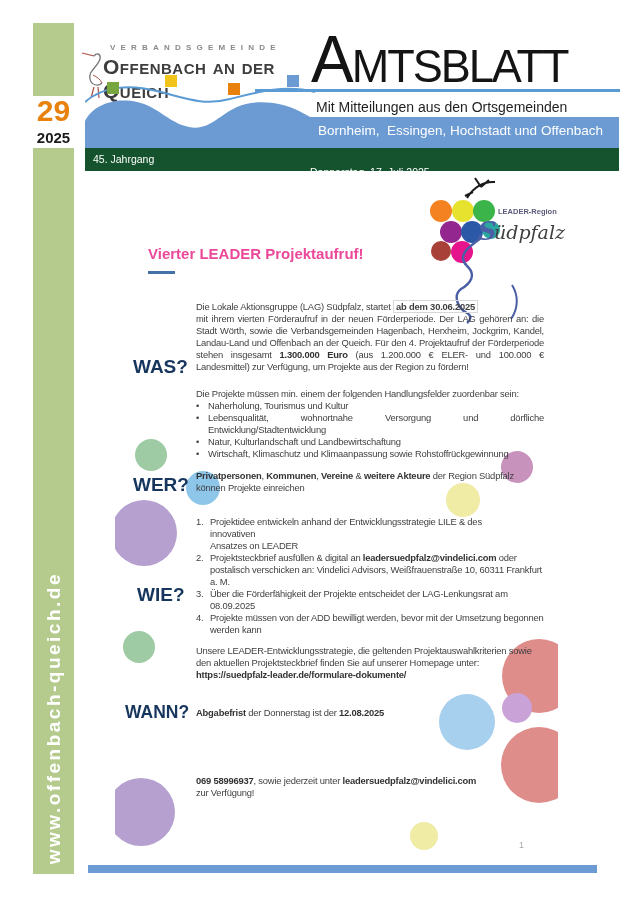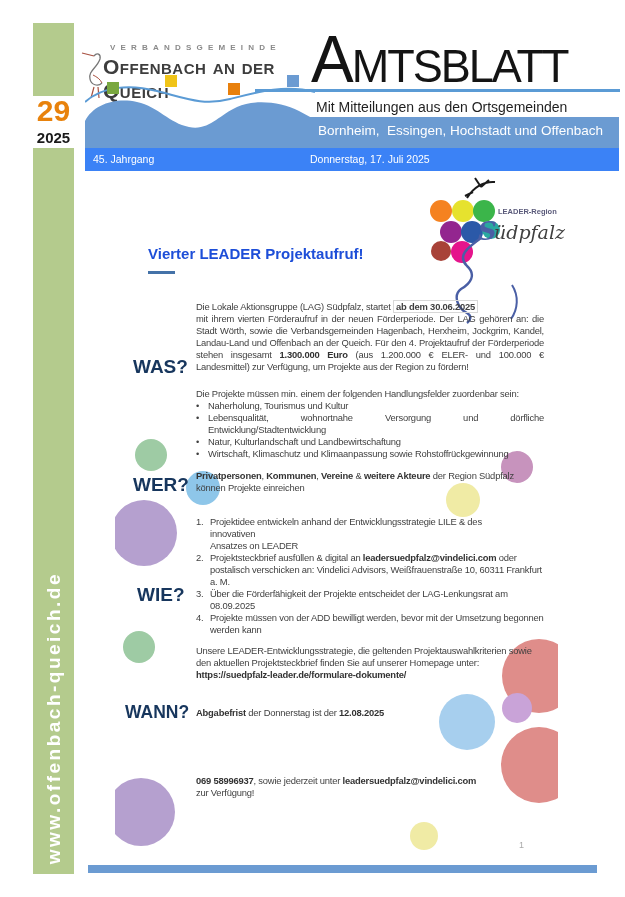--- a/index.html
+++ b/index.html
@@ -16,27 +16,27 @@
             writing-mode:vertical-rl;color:#ffffff;font-size:19px;font-weight:700;letter-spacing:2.5px;white-space:nowrap;}
 
   
   .vg-small{left:110px;top:43px;width:220px;font-size:8px;letter-spacing:5.2px;color:#8a8a8a;font-weight:700;}
   .vg-name{left:103px;top:55px;width:230px;font-size:21px;font-variant:small-caps;font-weight:700;color:#3d3d3d;letter-spacing:.5px;}
   .masthead{left:311px;top:26px;width:312px;font-size:64px;line-height:64px;font-variant:small-caps;font-weight:500;color:#141414;letter-spacing:-2px;transform:scaleY(1.04);transform-origin:left top;}
   .blue-rule{left:255px;top:89px;width:365px;height:2.5px;background:#5b9bd5;}
   .subtitle{left:316px;top:99px;width:300px;font-size:14px;color:#1f1f1f;}
   .muni-bar{left:310px;top:117px;width:309px;height:31px;background:#6b9bd2;}
   .muni-text{left:8px;top:6px;color:#fff;font-size:13.5px;font-weight:400;white-space:pre;}
-  .green-bar-top{left:85px;top:148px;width:534px;height:23px;background:#3b82f6;}
+  .green-bar-top{left:85px;top:148px;width:534px;height:23px;background:#14532d;}
   .volume{left:8px;top:5px;color:#fff;font-size:10.5px;}
-  .dateline{left:225px;top:5px;color:#fff;font-size:10.5px;}
+  .dateline{left:225px;top:18px;color:#fff;font-size:10.5px;}
   .sq{width:12px;height:12px;position:absolute;}
 
   
-  .flyer-title{left:148px;top:245px;font-size:15px;font-weight:700;color:#1d4ed8;}
+  .flyer-title{left:148px;top:245px;font-size:15px;font-weight:700;color:#ec4899;}
   .title-dash{left:148px;top:271px;width:27px;height:3px;background:#4472a8;}
   .sec-label{font-weight:700;color:#17365d;}
   .body{font-size:9.4px;line-height:12px;letter-spacing:-.2px;color:#3f3f3f;width:348px;}
   .just{text-align:justify;}
   .spread{text-align:justify;text-align-last:justify;}
   b{font-weight:700;color:#333;}
   .datebox{border:1px solid #d8d8d8;padding:0 2px;font-weight:700;}
   .blist .brow{display:flex;}
   .blist .bm{width:12px;flex:none;}
   .nlist .nrow{display:flex;}

